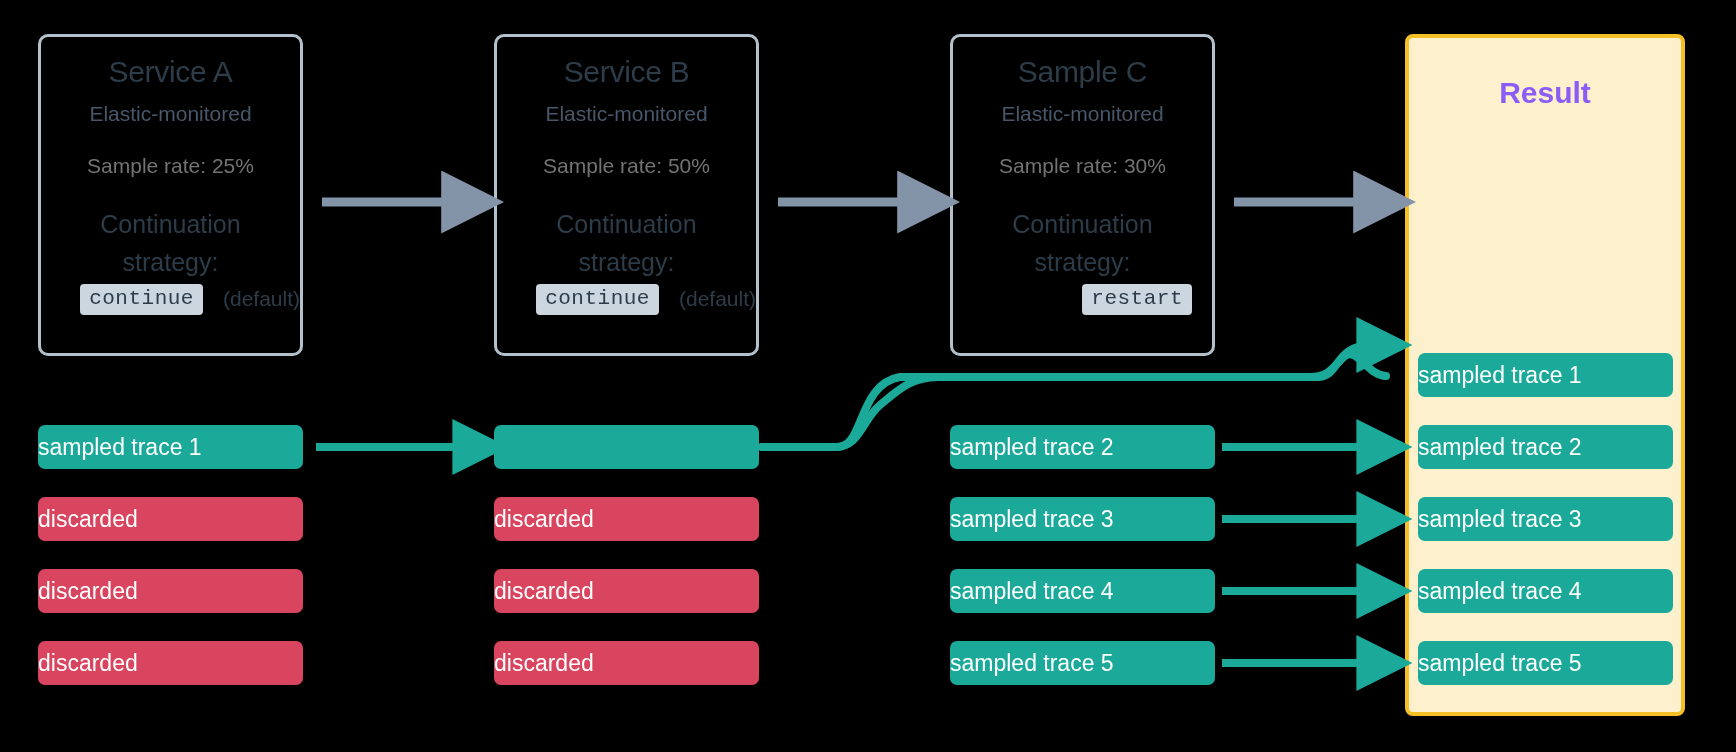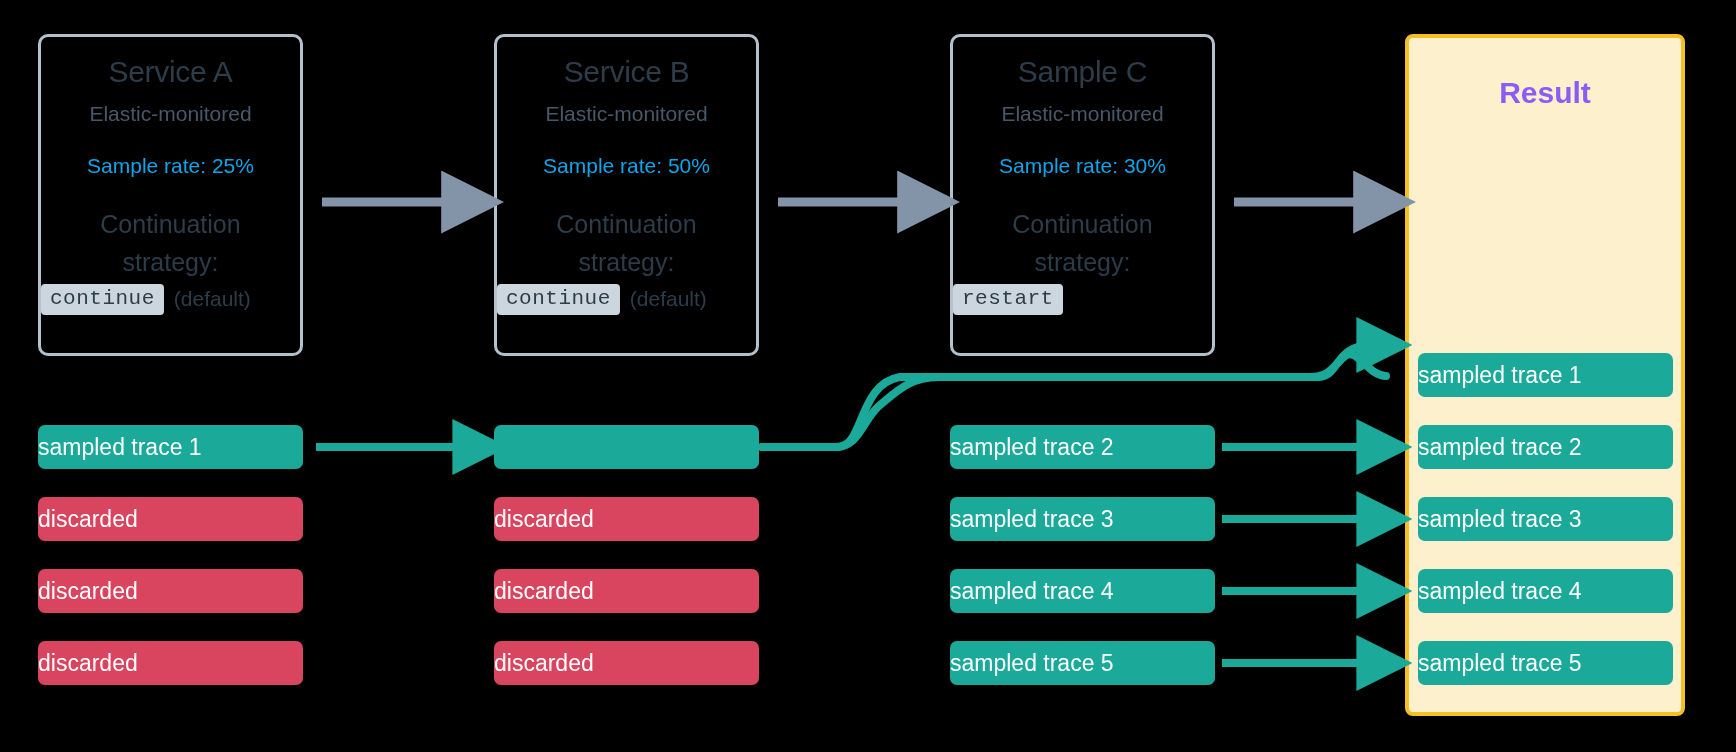--- a/index.html
+++ b/index.html
@@ -53,35 +53,35 @@
     line-height: 1.1;
   }
   .service-sub {
     font-size: 21px;
     color: #48586a;
     margin: 0 0 28px 0;
     line-height: 1.15;
   }
   .service-rate {
     font-size: 21px;
-    color: #0ea5e9;
+    color: #737373;
     margin: 0 0 30px 0;
     line-height: 1.15;
   }
   .service-strategy-label {
     font-size: 25px;
     color: #2d3c49;
     line-height: 1.35;
     margin: 0 0 4px 0;
   }
   .strategy-line {
     display: flex;
     align-items: center;
-    justify-content: flex-start;
-    gap: 10px;
+    justify-content: flex-end;
+    gap: 20px;
     margin-top: 2px;
   }
   .code-chip {
     display: inline-block;
     background: #ccd6de;
     color: #2d3c49;
     font-family: "Liberation Mono", monospace;
     font-size: 21px;
     padding: 3px 9px 4px 9px;
     border-radius: 4px;

